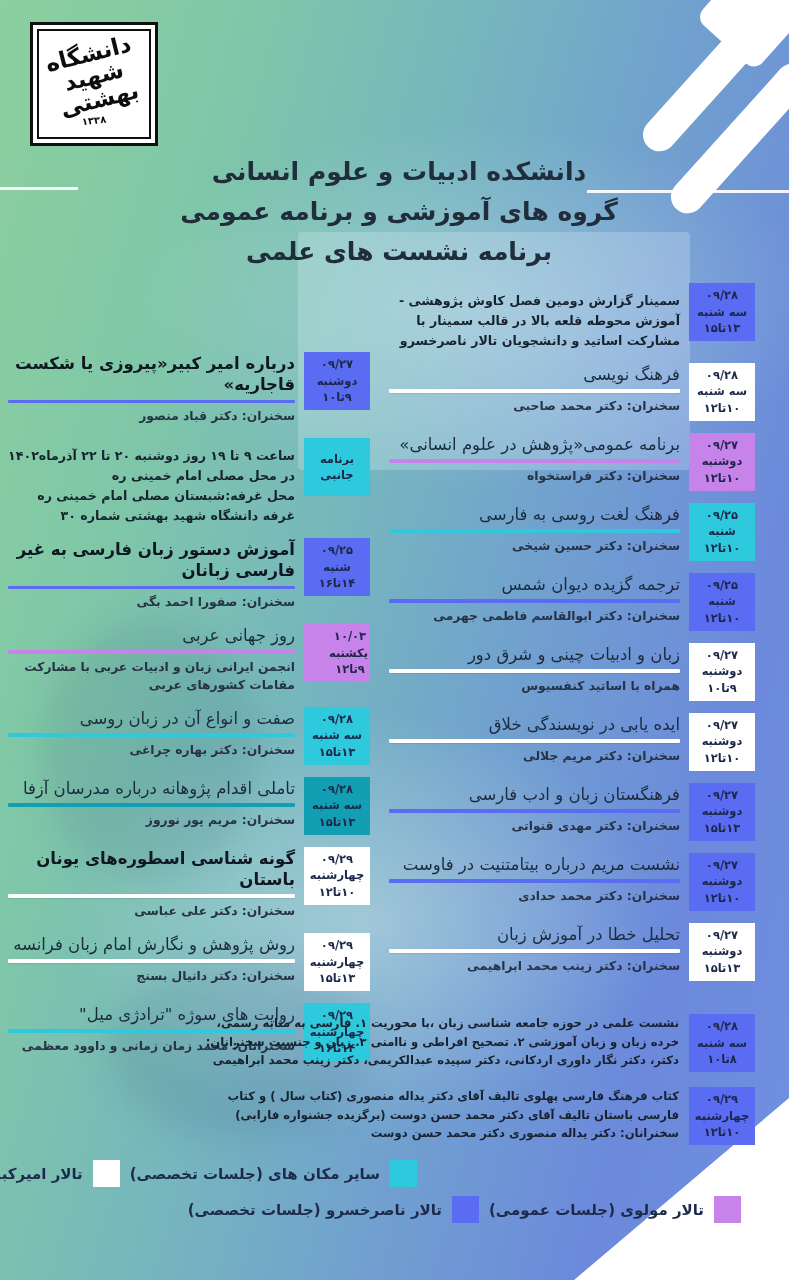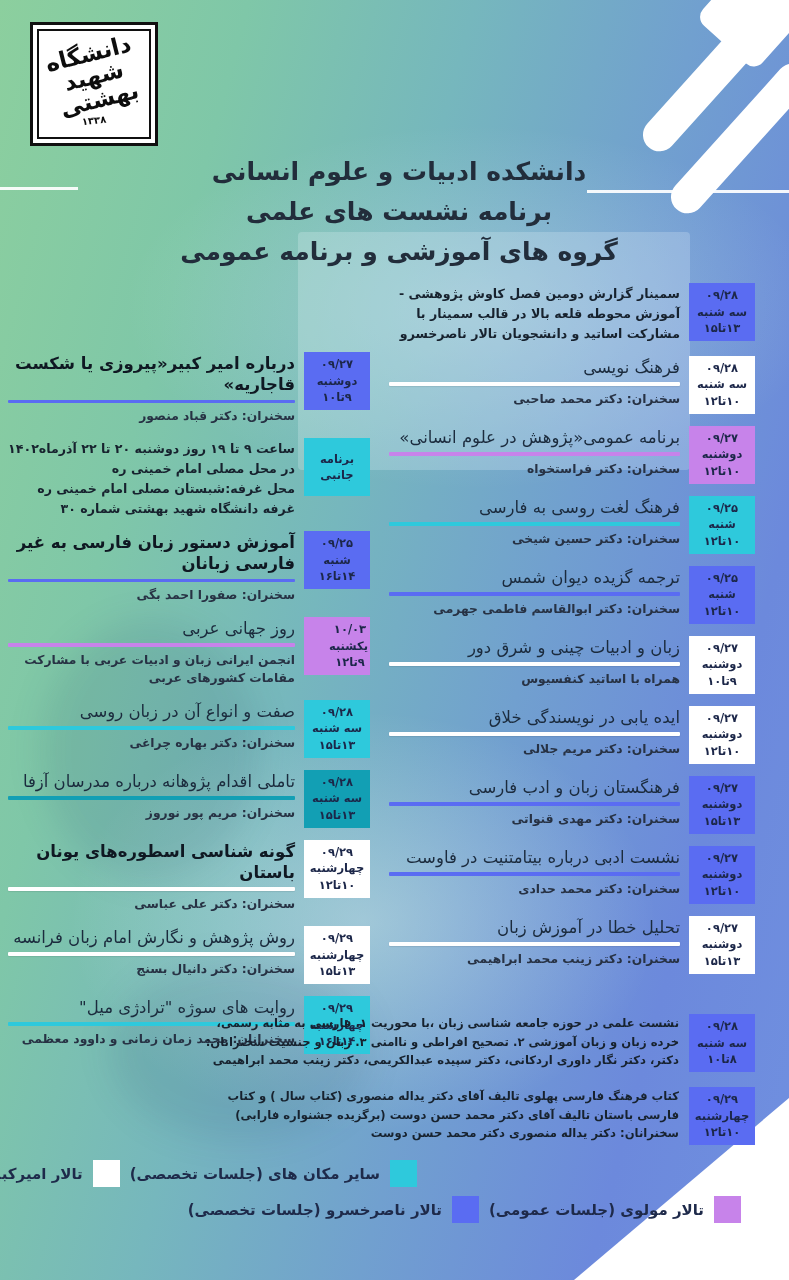--- a/index.html
+++ b/index.html
@@ -41,21 +41,21 @@
 
   .event{display:flex;gap:9px;align-items:flex-start;min-height:58px;}
   .badge{width:66px;min-height:58px;flex:0 0 66px;padding:5px 2px;display:flex;flex-direction:column;
     justify-content:center;gap:2px;text-align:center;color:#1c2749;font-weight:bold;}
   .badge span{font-size:11.5px;line-height:1.25;display:block;}
   .content{flex:1;padding-top:1px;min-width:0;}
   .ev-title{font-size:16.5px;color:#1b2b3d;text-align:right;line-height:1.3;}
   .ev-title.bold{font-weight:bold;color:#0f1822;}
   .ev-underline{height:3.5px;margin:4px 0 5px 0;width:100%;border-radius:1px;}
   .ev-speaker{font-size:12.3px;color:#273244;font-weight:600;text-align:right;line-height:1.45;}
-  .ev-info{font-size:12.6px;color:#17222e;font-weight:bold;line-height:1.58;white-space:pre-line;}
+  .ev-info{font-size:12.6px;color:#17222e;font-weight:bold;line-height:1.58;white-space:pre-line;margin-top:7px;}
 
   
   #notes{position:absolute;right:34px;top:1014px;width:556px;display:flex;flex-direction:column;gap:15px;}
   .note{display:flex;gap:10px;align-items:flex-start;}
   .note-text{flex:1;font-size:11.6px;font-weight:bold;color:#17222e;text-align:right;line-height:1.6;}
 
   
   .legend{position:absolute;display:flex;flex-direction:row;gap:10px;}
   #legend-left{right:372px;top:1160px;}
   #legend-right{right:48px;top:1196px;}
@@ -80,22 +80,22 @@
 
   <div class="logo">
     <div>
       <div class="logo-script">دانشگاه شهید بهشتی</div>
       <div class="logo-year">۱۳۳۸</div>
     </div>
   </div>
 
   <div class="poster-subtitle" id="subtitle">
       <div>دانشکده ادبیات و علوم انسانی</div>
+      <div>گروه های آموزشی و برنامه عمومی</div>
       <div>برنامه نشست های علمی</div>
-      <div>گروه های آموزشی و برنامه عمومی</div>
     </div>
 
   <div class="col" id="col-right">
       <div class="event">
         <div class="badge" style="background: rgb(90, 108, 242);">
           <span>۰۹/۲۸</span>
           <span>سه شنبه</span>
           <span>۱۳تا۱۵</span>
         </div>
         <div class="content">
@@ -186,21 +186,21 @@
           <div class="ev-speaker">سخنران: دکتر مهدی قنواتی</div>
         </div>
       </div>
       <div class="event">
         <div class="badge" style="background: rgb(90, 108, 242);">
           <span>۰۹/۲۷</span>
           <span>دوشنبه</span>
           <span>۱۰تا۱۲</span>
         </div>
         <div class="content">
-          <div class="ev-title">نشست ادبی درباره بیتامتنیت در فاوست</div>
+          <div class="ev-title">نشست مریم درباره بیتامتنیت در فاوست</div>
           <div class="ev-underline" style="background: rgb(90, 108, 242);"></div>
           <div class="ev-speaker">سخنران: دکتر محمد حدادی</div>
         </div>
       </div>
       <div class="event">
         <div class="badge" style="background: rgb(255, 255, 255);">
           <span>۰۹/۲۷</span>
           <span>دوشنبه</span>
           <span>۱۳تا۱۵</span>
         </div>

